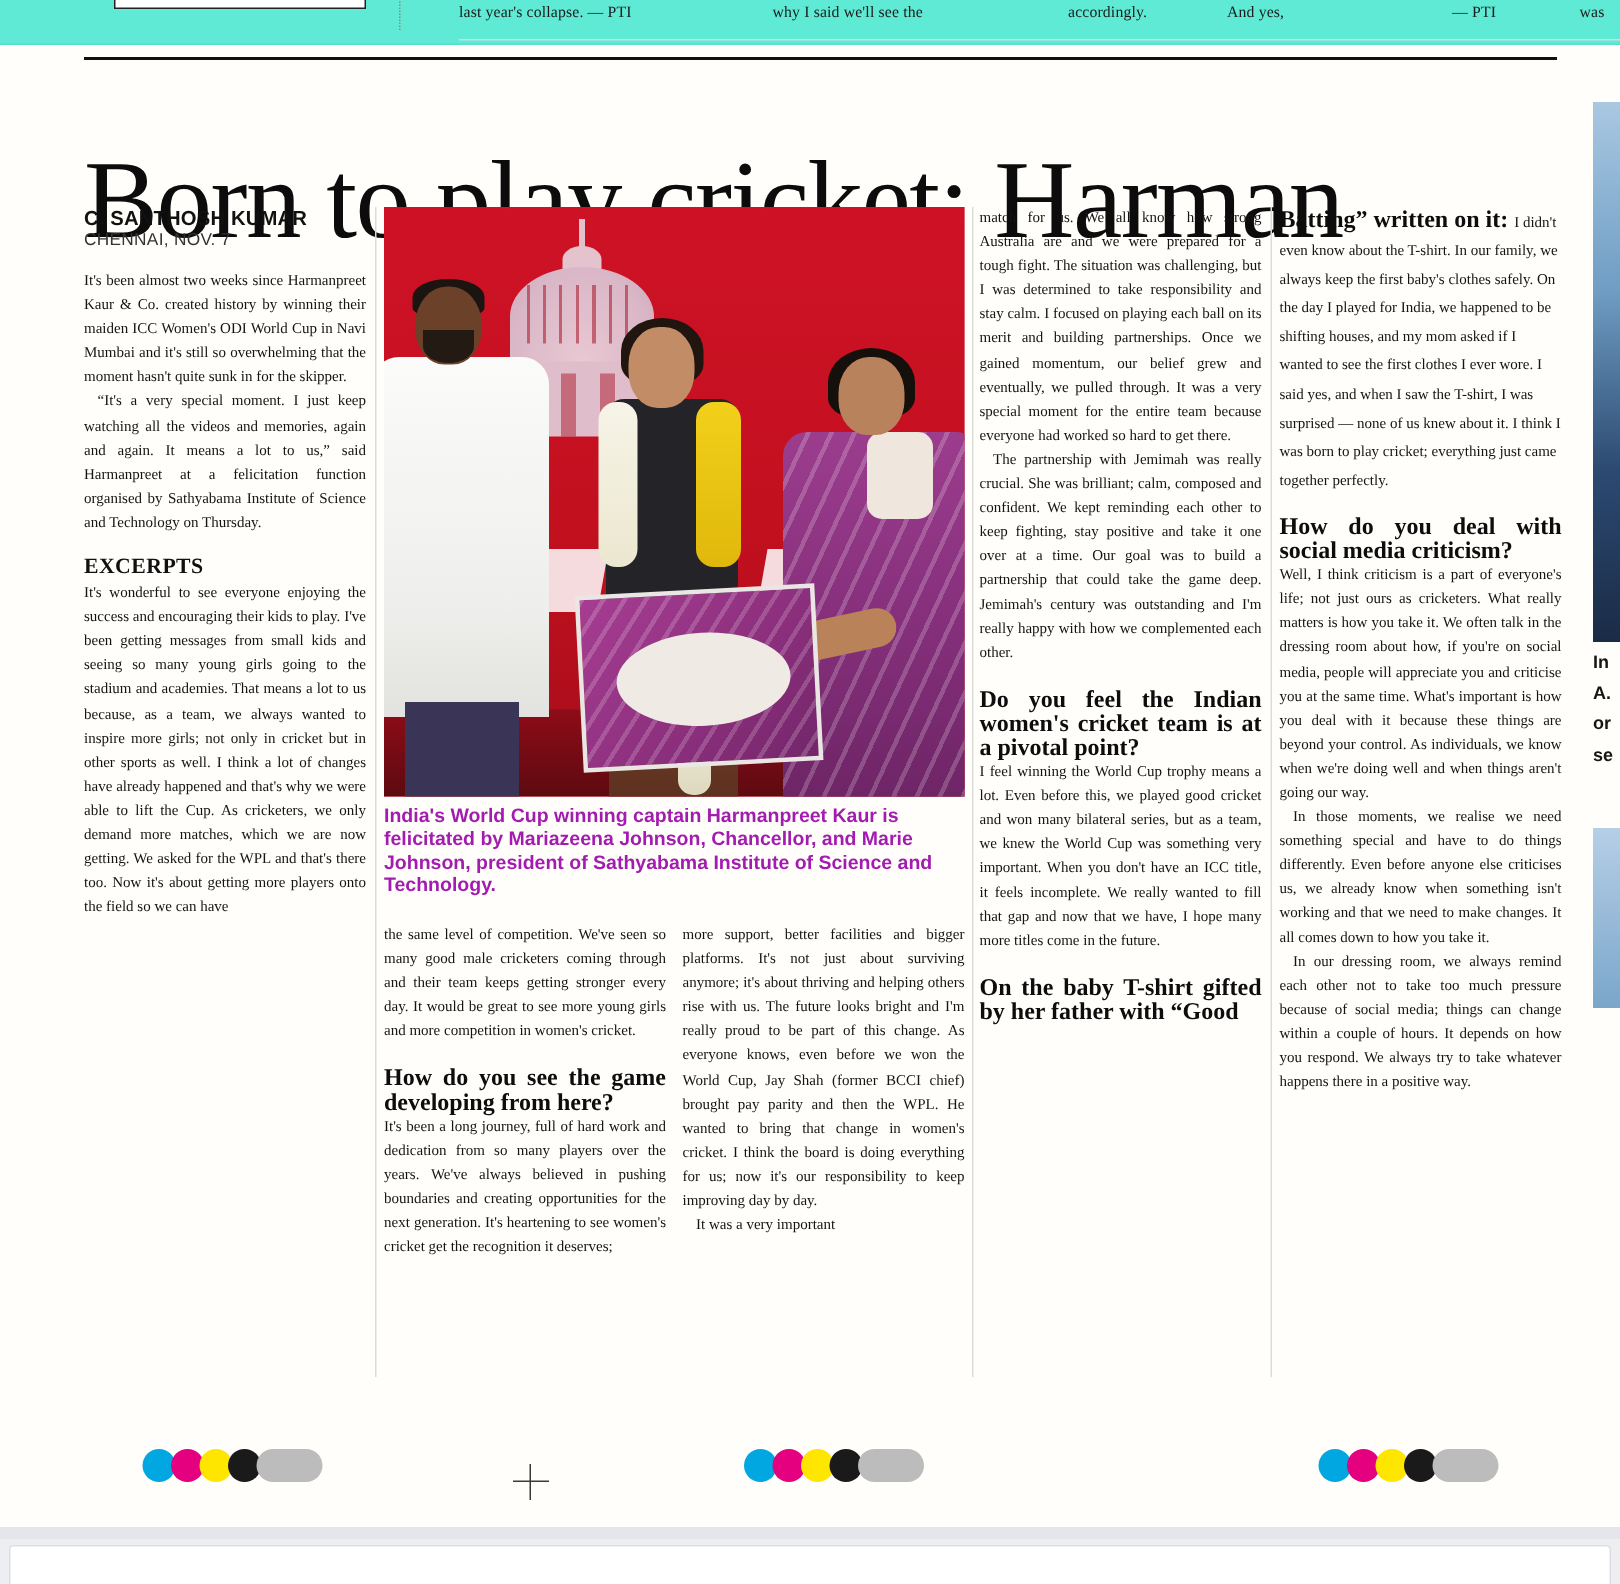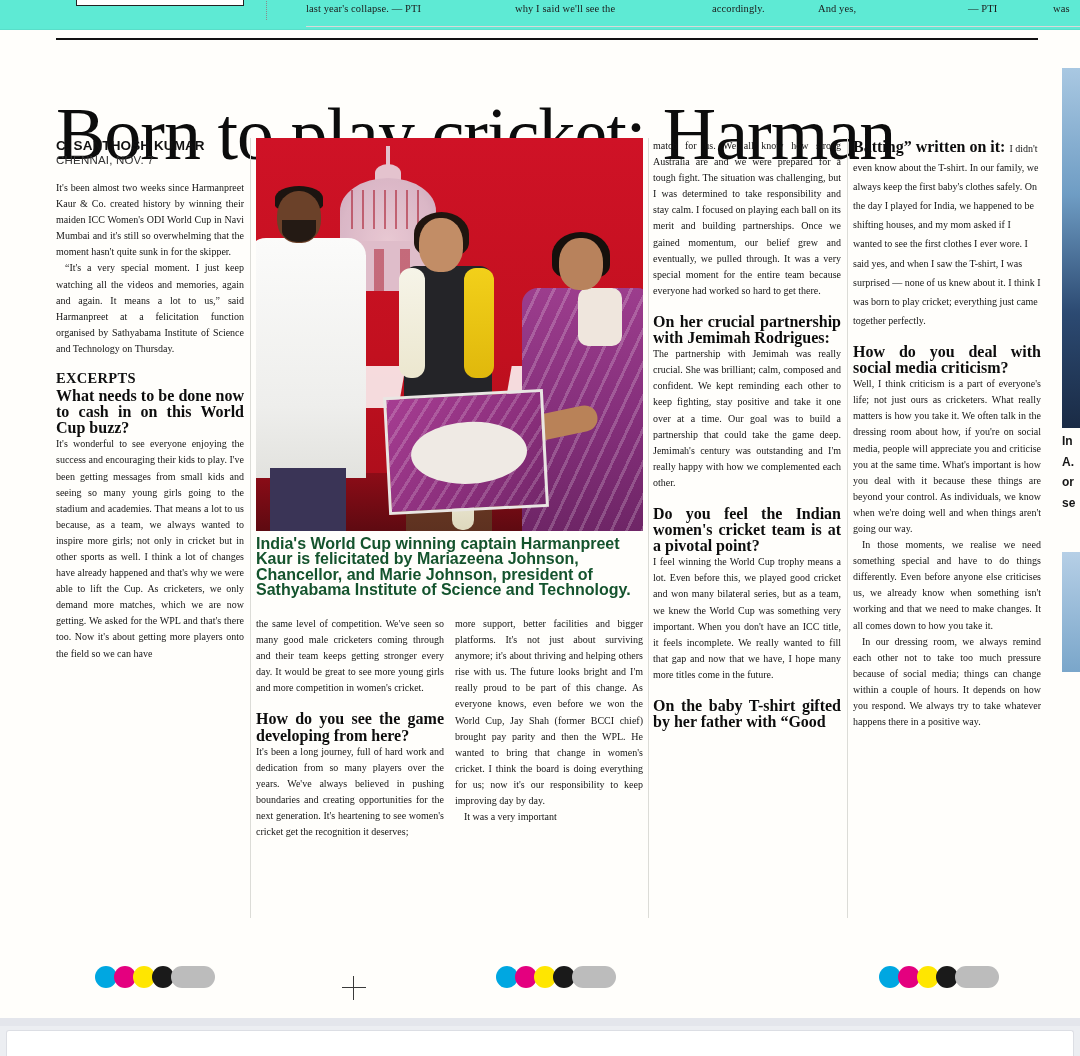--- a/index.html
+++ b/index.html
@@ -376,23 +376,23 @@
     width: 116px; height: 62px;
     background: #efeae4;
     border-radius: 50%;
   }
 
   .photo-caption {
     position: absolute;
     left: 0; top: 398px;
     width: 387px;
     font-family: "Liberation Sans", sans-serif;
-    font-size: 16px;
+    font-size: 13px;
     line-height: 15.4px;
-    color: #14532d;
+    color: #a21caf;
     font-weight: 600;
   }
 
   
   .edge-col {
     position: absolute;
     left: 1062px; top: 38px;
     width: 18px;
     height: 880px;
     overflow: hidden;
@@ -502,21 +502,20 @@
         <div class="vrule" style="left:791px"></div>
 
         <div class="col col1">
           <div class="byline-name">C. SANTHOSH KUMAR</div>
           <div class="byline-place">CHENNAI, NOV. 7</div>
 
           <p class="body noind">It's been almost two weeks since Harmanpreet Kaur &amp; Co. created history by winning their maiden ICC Women's ODI World Cup in Navi Mumbai and it's still so overwhelming that the moment hasn't quite sunk in for the skipper.</p>
           <p class="body">“It's a very special moment. I just keep watching all the videos and memories, again and again. It means a lot to us,” said Harmanpreet at a felicitation function organised by Sathyabama Institute of Science and Technology on Thursday.</p>
 
           <div class="excerpts">EXCERPTS</div>
-          <div class="qhead">What needs to be done now to cash in on this World Cup buzz?</div>
           <p class="body noind">It's wonderful to see everyone enjoying the success and encouraging their kids to play. I've been getting messages from small kids and seeing so many young girls going to the stadium and academies. That means a lot to us because, as a team, we always wanted to inspire more girls; not only in cricket but in other sports as well. I think a lot of changes have already happened and that's why we were able to lift the Cup. As cricketers, we only demand more matches, which we are now getting. We asked for the WPL and that's there too. Now it's about getting more players onto the field so we can have</p>
         </div>
 
         <div class="col col2" style="width:387px">
           <div class="photo-wrap">
             <div class="photo">
               <div class="bg"></div>
               <div class="dome">
                 <div class="spire"></div>
                   <div class="cap"></div>
@@ -563,21 +562,20 @@
           </div>
 
           <div style="position:absolute; left:199px; top:478px; width:188px;">
             <p class="body noind">more support, better facilities and bigger platforms. It's not just about surviving anymore; it's about thriving and helping others rise with us. The future looks bright and I'm really proud to be part of this change. As everyone knows, even before we won the World Cup, Jay Shah (former BCCI chief) brought pay parity and then the WPL. He wanted to bring that change in women's cricket. I think the board is doing everything for us; now it's our responsibility to keep improving day by day.</p>
             <p class="body noind">It was a very important</p>
           </div>
         </div>
 
         <div class="col col4">
           <p class="body noind">match for us. We all know how strong Australia are and we were prepared for a tough fight. The situation was challenging, but I was determined to take responsibility and stay calm. I focused on playing each ball on its merit and building partnerships. Once we gained momentum, our belief grew and eventually, we pulled through. It was a very special moment for the entire team because everyone had worked so hard to get there.</p>
-          <div class="qhead spaced">On her crucial partnership with Jemimah Rodrigues:</div>
           <p class="body noind">The partnership with Jemimah was really crucial. She was brilliant; calm, composed and confident. We kept reminding each other to keep fighting, stay positive and take it one over at a time. Our goal was to build a partnership that could take the game deep. Jemimah's century was outstanding and I'm really happy with how we complemented each other.</p>
           <div class="qhead spaced">Do you feel the Indian women's cricket team is at a pivotal point?</div>
           <p class="body noind">I feel winning the World Cup trophy means a lot. Even before this, we played good cricket and won many bilateral series, but as a team, we knew the World Cup was something very important. When you don't have an ICC title, it feels incomplete. We really wanted to fill that gap and now that we have, I hope many more titles come in the future.</p>
           <div class="qhead spaced">On the baby T-shirt gifted by her father with “Good</div>
         </div>
 
         <div class="col col5">
           <div class="qhead" style="display:inline">Batting” written on it:</div>
           <p class="body noind" style="display:inline">I didn't even know about the T-shirt. In our family, we always keep the first baby's clothes safely. On the day I played for India, we happened to be shifting houses, and my mom asked if I wanted to see the first clothes I ever wore. I said yes, and when I saw the T-shirt, I was surprised — none of us knew about it. I think I was born to play cricket; everything just came together perfectly.</p>
           <div class="qhead spaced">How do you deal with social media criticism?</div>

